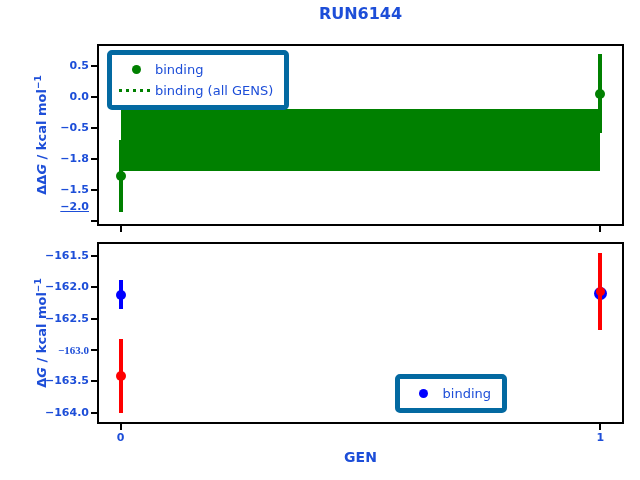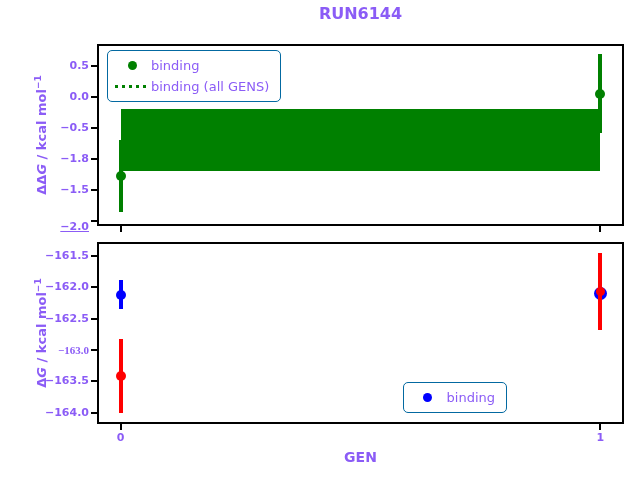--- a/index.html
+++ b/index.html
@@ -1,34 +1,34 @@
 <!DOCTYPE html>
 <html><head>
 <meta charset="utf-8">
 <style>
   html,body{margin:0;padding:0;background:#fff;}
   .figure{position:relative;width:640px;height:480px;background:#ffffff;
-          font-family:"DejaVu Sans",sans-serif;overflow:hidden;color:#8b5cf6;}
+          font-family:"DejaVu Sans",sans-serif;overflow:hidden;color:#1d4ed8;}
   .chart-title{position:absolute;left:97px;width:527px;top:4px;text-align:center;
                font-size:16px;font-weight:bold;}
   .axes{position:absolute;border:2px solid #000;box-sizing:border-box;background:transparent;}
   .band{position:absolute;}
   .ebar{position:absolute;width:4px;}
   .dot{position:absolute;border-radius:50%;}
   .ytick{position:absolute;width:6px;height:2px;background:#000;}
   .xtick{position:absolute;width:2px;height:6px;background:#000;}
   .yticklabel{position:absolute;width:60px;text-align:right;font-size:11px;
               font-weight:bold;line-height:16px;}
   .xticklabel{position:absolute;width:30px;text-align:center;font-size:11px;font-weight:bold;}
   .ylabel{position:absolute;width:200px;height:18px;text-align:center;font-size:13px;
           font-weight:bold;transform:rotate(-90deg);line-height:18px;white-space:nowrap;}
   .ylabel sup{font-size:9px;}
   .ylabel i{font-style:italic;}
   .xlabel{position:absolute;text-align:center;font-size:14px;font-weight:bold;}
-  .legend{position:absolute;background:rgba(255,255,255,0.92);border:1px solid #0369a1;
+  .legend{position:absolute;background:rgba(255,255,255,0.92);border:5px solid #0369a1;
           border-radius:5px;padding:5px 11px 5px 5px;display:flex;flex-direction:column;gap:2px;}
   .lrow{display:flex;align-items:center;height:19px;}
   .lmark{flex:0 0 38px;display:flex;justify-content:center;align-items:center;}
   .ldot{width:9px;height:9px;border-radius:50%;}
   .ldash{width:34px;height:3px;}
   .ltext{font-size:13px;white-space:nowrap;}
 </style>
 </head>
 <body>
 
@@ -41,21 +41,21 @@
       <div class="yticklabel" style="left: 29px; top: 57.8467px;">0.5</div>
       <div class="ytick" style="left: 91px; top: 95.8571px;"></div>
       <div class="yticklabel" style="left: 29px; top: 88.8571px;">0.0</div>
       <div class="ytick" style="left: 91px; top: 126.868px;"></div>
       <div class="yticklabel" style="left: 29px; top: 119.868px;">−0.5</div>
       <div class="ytick" style="left: 91px; top: 157.878px;"></div>
       <div class="yticklabel" style="left: 29px; top: 150.878px;">−1.8</div>
       <div class="ytick" style="left: 91px; top: 188.889px;"></div>
       <div class="yticklabel" style="left: 29px; top: 181.889px;">−1.5</div>
       <div class="ytick" style="left: 91px; top: 219.899px;"></div>
-      <div class="yticklabel" style="left: 29px; top: 219px; text-decoration: underline;">−2.0</div>
+      <div class="yticklabel" style="left: 29px; top: 199px; text-decoration: underline;">−2.0</div>
       <div class="xtick" style="left: 119.592px; top: 226px;"></div>
       <div class="xtick" style="left: 599.408px; top: 226px;"></div>
       <div class="ebar" style="left: 118.592px; top: 140.272px; height: 71.9443px; background: rgb(0, 128, 0);"></div>
       <div class="dot" style="left: 115.592px; top: 171.244px; width: 10px; height: 10px; background: rgb(0, 128, 0);"></div>
       <div class="ebar" style="left: 598.408px; top: 54.0627px; height: 79.3868px; background: rgb(0, 128, 0);"></div>
       <div class="dot" style="left: 595.408px; top: 88.7561px; width: 10px; height: 10px; background: rgb(0, 128, 0);"></div>
       <div class="ylabel" style="left: -62px; top: 126px;"><span>ΔΔ</span><i>G</i><span> / kcal mol</span><sup>−1</sup></div>
       <div class="legend" style="left: 107px; top: 50px;">
         <div class="lrow">
           <div class="lmark">

